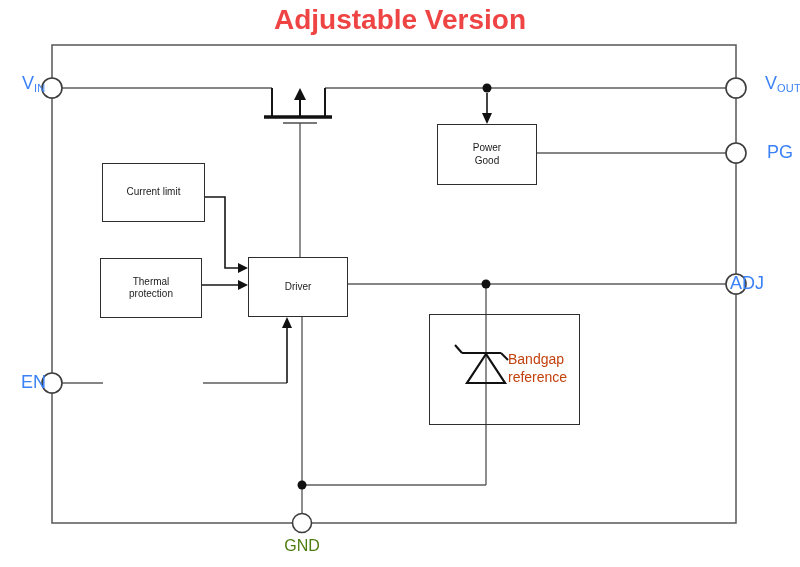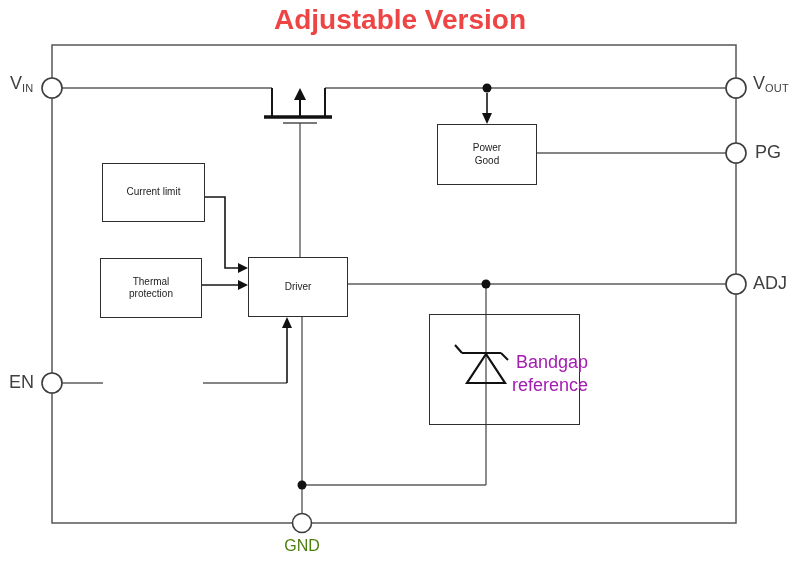--- a/index.html
+++ b/index.html
@@ -17,25 +17,25 @@
   .ink{stroke:#161616;stroke-width:1.6;fill:none;}
   .inkfill{fill:#111;stroke:none;}
   .pin{fill:#fff;stroke:#3d3d3d;stroke-width:1.6;}
   .block{
     position:absolute;border:1.6px solid #2e2e2e;box-sizing:border-box;
     display:flex;align-items:center;justify-content:center;text-align:center;
     font-size:10px;line-height:1.22;color:#1c1c1c;background:transparent;
   }
   .wrap-narrow{display:block;width:62px;}
   .wrap-pg{display:block;width:48px;}
-  .pin-label{position:absolute;font-size:18px;color:#404040;white-space:nowrap;}
+  .pin-label{position:absolute;font-size:18px;color:#3b82f6;white-space:nowrap;margin-left:12px;}
   .pin-label sub{font-size:11px;vertical-align:-3px;letter-spacing:0.2px;}
   .bandgap-text{
-    position:absolute;left:508px;top:351px;width:80px;text-align:right;
-    font-size:18px;line-height:1.25;color:#a21caf;
+    position:absolute;left:508px;top:351px;width:80px;text-align:left;
+    font-size:14px;line-height:1.25;color:#c2410c;
   }
   .gnd-label{position:absolute;left:272px;top:537px;width:60px;text-align:center;font-size:16px;color:#4d7c0f;}
 </style>
 </head>
 <body>
 
 <div class="canvas">
 
   <div class="title">Adjustable Version</div>
 
@@ -117,19 +117,19 @@
   <div class="pin-label" style="left:10px;top:73px;">
     <span>V</span><sub>IN</sub>
   </div>
 
   <div class="pin-label" style="left:753px;top:73px;">
     <span>V</span><sub>OUT</sub>
   </div>
 
   <div class="pin-label" style="left:755px;top:142px;text-align:center;">PG</div>
 
-  <div class="pin-label" style="left:753px;top:273px;">ADJ</div>
+  <div class="pin-label" style="left:718px;top:273px;">ADJ</div>
 
   <div class="pin-label" style="left:9px;top:372px;">EN</div>
 
   <div class="gnd-label">GND</div>
 
 </div>
 
 </body></html>

